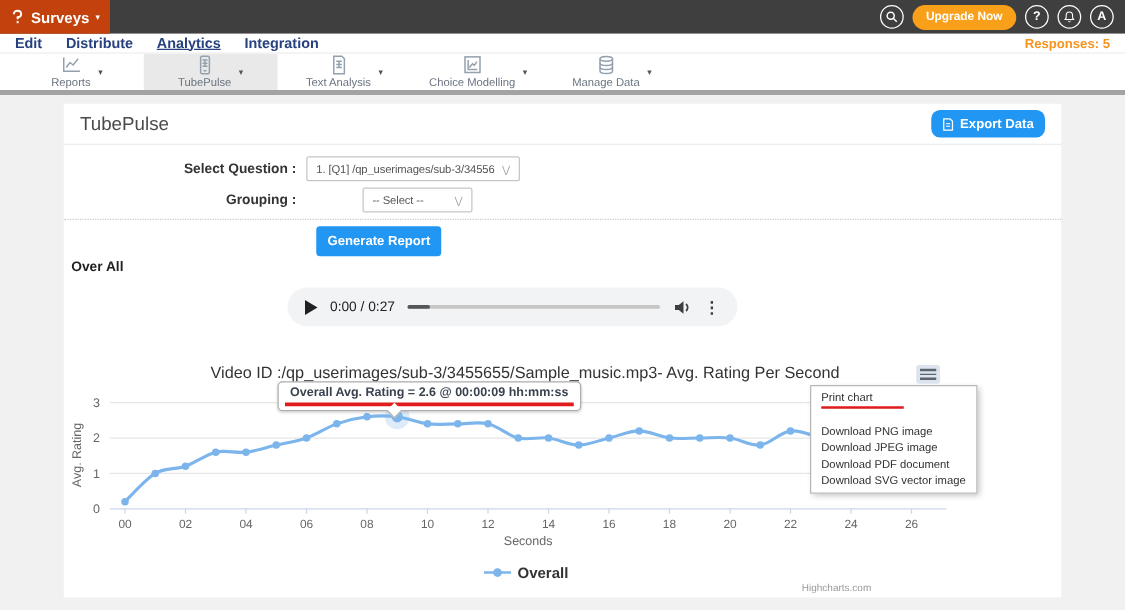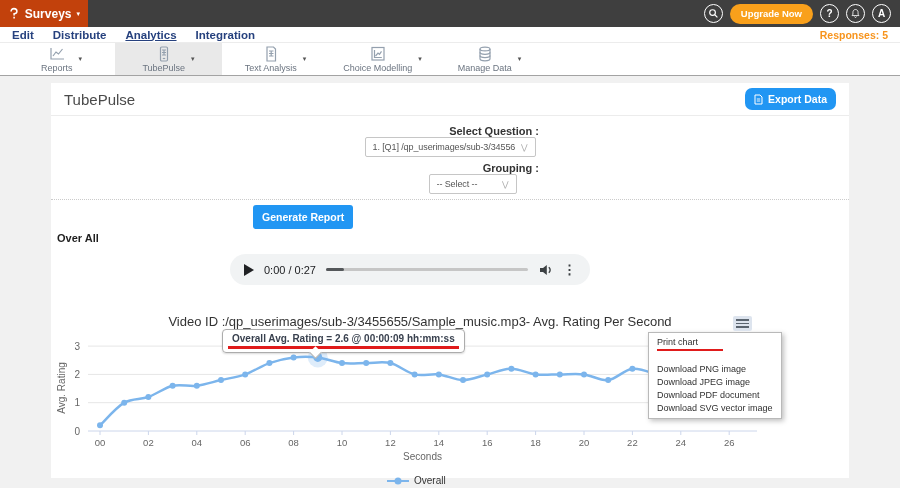--- a/index.html
+++ b/index.html
@@ -24,41 +24,41 @@
     font-size:9.5px; font-weight:bold; padding:0 11px; cursor:pointer; font-family:inherit; }
 
   
   .navrow { height:16px; background:#fff; display:flex; align-items:center; padding:0 12px;
     gap:19px; font-size:11.5px; font-weight:600; color:#26417e; border-bottom:1px solid #ececec; }
   .nav-item { cursor:pointer; }
   .nav-item.active { text-decoration:underline; }
   .responses { margin-left:auto; color:#f7941d; font-size:10.5px; font-weight:600; cursor:pointer; }
 
   
-  .toolbar { height:33px; background:#fff; border-bottom:1px solid #a3a3a3; display:flex;
+  .toolbar { height:33px; background:#fff; border-bottom:4px solid #a3a3a3; display:flex;
     align-items:stretch; padding-left:8px; }
   .tool { width:107px; display:flex; align-items:center; justify-content:center; gap:6px; cursor:pointer; }
   .tool.active { background:#e9e9e9; }
   .tool-col { display:flex; flex-direction:column; align-items:center; gap:1px; }
   .tool-icon { stroke:#94a0ae; fill:none; stroke-width:1.2; display:block; }
   .tool-label { font-size:9px; color:#6b7480; white-space:nowrap; }
   .tool-caret { font-size:7px; color:#555; }
 
   
   .workspace { background:#f1f1f1; height:407px; padding:7px 51px 0; }
   .card { background:#fff; height:395px; position:relative; }
   .card-head { height:33px; border-bottom:1px solid #ececec; display:flex; align-items:center;
     justify-content:space-between; padding:0 13px; }
   .card-title { font-size:15px; color:#4a4a4a; }
   .export-btn { display:flex; align-items:center; gap:5px; background:#2196f3; color:#fff;
     border:none; border-radius:7px; font-size:10.5px; font-weight:bold; padding:5px 9px;
     cursor:pointer; font-family:inherit; }
 
   .form { padding-top:9px; }
-  .form-row { display:flex; align-items:center; margin-bottom:5px;flex-direction:column; }
+  .form-row { display:flex; align-items:center; margin-bottom:5px; }
   .form-label { width:194px; text-align:right; padding-right:8px; font-size:11px; font-weight:bold; color:#333; }
   .select-box { height:20px; border:1px solid #c6c6c6; border-radius:2px; background:#fff;
     display:flex; align-items:center; padding:0 7px; font-size:9px; letter-spacing:-0.1px;
     color:#555; cursor:pointer; }
   .select-box .val { flex:1; overflow:hidden; white-space:nowrap; }
   .select-q { width:171px; } .select-g { width:88px;margin-left:45px; }
   .select-chevron { margin-left:6px; color:#aaa; font-size:8px; }
 
   .sep-dotted { border-top:1px dotted #cbcbcb; margin-top:3px; }
   .generate-btn { display:block; margin:5px 0 0 202px; background:#2196f3; color:#fff; border:none;
@@ -97,21 +97,21 @@
 
   .hc-menu { position:absolute; left:597px; top:23px; min-width:106px; background:#fff;
     border:1px solid #b9b9b9; box-shadow:2px 2px 5px rgba(0,0,0,.25); padding:0 0 4px; z-index:5; }
   .menu-item { font-size:9px; color:#303030; padding:1.5px 8px; white-space:nowrap; cursor:pointer; }
   .menu-item.print { padding:4px 8px 0; }
   .red-line { height:2px; background:#e01b1b; margin:2px 8px 0; width:66px; }
   .menu-gap { height:11px; }
 
   .hc-legend { position:absolute; left:336px; top:166px; display:flex; align-items:center; gap:5px;
     cursor:pointer; z-index:2; }
-  .hc-legend span { font-size:10px; font-weight:normal; color:#333; }
+  .hc-legend span { font-size:12px; font-weight:bold; color:#333; }
   .legend-marker path { stroke:#7cb5ec; stroke-width:2; fill:none; }
   .legend-marker circle { fill:#7cb5ec; }
   .hc-credit { position:absolute; right:152px; top:181px; font-size:8px; color:#999; cursor:pointer; z-index:2; }
 </style>
 </head>
 <body>
 
 <header class="topbar">
   <div class="brand">
     <svg width="14" height="15" viewBox="0 0 16 16">

